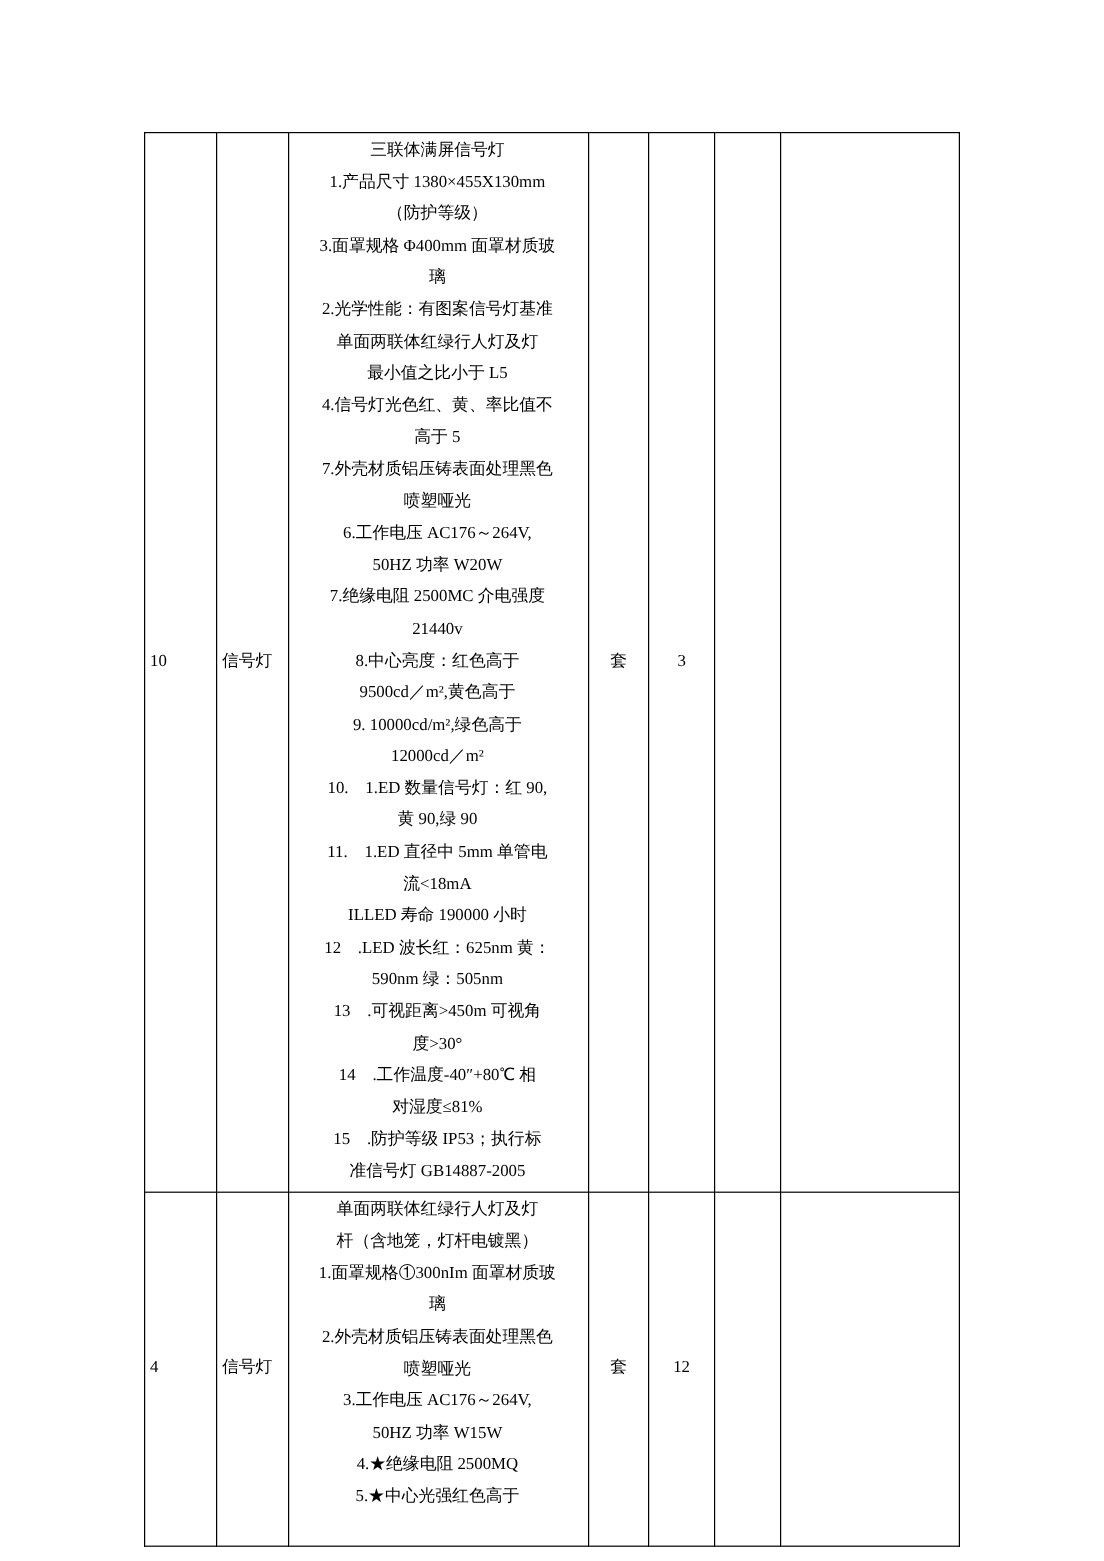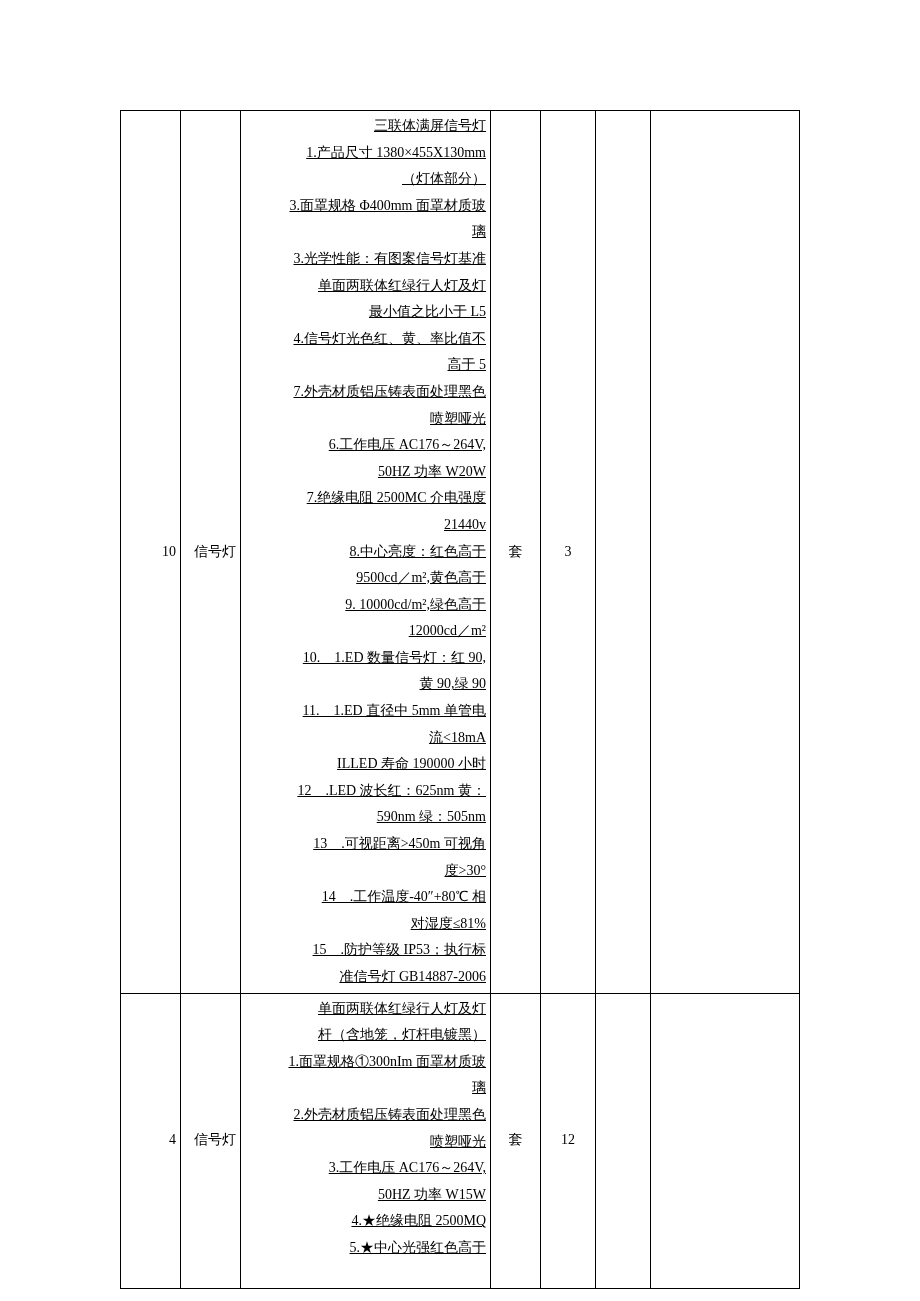--- a/index.html
+++ b/index.html
@@ -20,32 +20,31 @@
     }
     td {
       border: 1px solid #000;
       padding: 2px 4px;
       vertical-align: middle;
       line-height: 1.9;
       font-size: 14px;
     }
     .col-idx {
       width: 60px;
-      text-align: right;
+      text-align: left;
     }
     .col-name {
       width: 60px;
-      text-align: right;
+      text-align: left;
     }
     .col-spec {
       width: 250px;
-      text-align: right;
+      text-align: center;
       vertical-align: top;
       padding-left: 2px;
-      text-decoration: underline;
     }
     .col-unit {
       width: 50px;
       text-align: center;
     }
     .col-qty {
       width: 55px;
       text-align: center;
     }
     .col-blank1 {
@@ -65,24 +64,24 @@
 <body>
 
 <table>
   <tbody>
     <tr>
       <td class="col-idx">10</td>
       <td class="col-name">信号灯</td>
       <td class="col-spec" id="spec-0">
           <span class="spec-line">三联体满屏信号灯</span>
           <span class="spec-line">1.产品尺寸 1380×455X130mm</span>
-          <span class="spec-line">（灯体部分）</span>
+          <span class="spec-line">（防护等级）</span>
           <span class="spec-line">3.面罩规格 Φ400mm 面罩材质玻</span>
           <span class="spec-line">璃</span>
-          <span class="spec-line">3.光学性能：有图案信号灯基准</span>
+          <span class="spec-line">2.光学性能：有图案信号灯基准</span>
           <span class="spec-line">单面两联体红绿行人灯及灯</span>
           <span class="spec-line">最小值之比小于 L5</span>
           <span class="spec-line">4.信号灯光色红、黄、率比值不</span>
           <span class="spec-line">高于 5</span>
           <span class="spec-line">7.外壳材质铝压铸表面处理黑色</span>
           <span class="spec-line">喷塑哑光</span>
           <span class="spec-line">6.工作电压 AC176～264V,</span>
           <span class="spec-line">50HZ 功率 W20W</span>
           <span class="spec-line">7.绝缘电阻 2500MC 介电强度</span>
           <span class="spec-line">21440v</span>
@@ -95,21 +94,21 @@
           <span class="spec-line">11.&nbsp;&nbsp;&nbsp;&nbsp;1.ED 直径中 5mm 单管电</span>
           <span class="spec-line">流&lt;18mA</span>
           <span class="spec-line">ILLED 寿命 190000 小时</span>
           <span class="spec-line">12&nbsp;&nbsp;&nbsp;&nbsp;.LED 波长红：625nm 黄：</span>
           <span class="spec-line">590nm 绿：505nm</span>
           <span class="spec-line">13&nbsp;&nbsp;&nbsp;&nbsp;.可视距离&gt;450m 可视角</span>
           <span class="spec-line">度&gt;30°</span>
           <span class="spec-line">14&nbsp;&nbsp;&nbsp;&nbsp;.工作温度-40″+80℃ 相</span>
           <span class="spec-line">对湿度≤81%</span>
           <span class="spec-line">15&nbsp;&nbsp;&nbsp;&nbsp;.防护等级 IP53；执行标</span>
-          <span class="spec-line">准信号灯 GB14887-2006</span>
+          <span class="spec-line">准信号灯 GB14887-2005</span>
         </td>
       <td class="col-unit">套</td>
       <td class="col-qty">3</td>
       <td class="col-blank1"></td>
       <td class="col-blank2"></td>
     </tr>
     <tr class="row2" style="height:295px;">
       <td class="col-idx">4</td>
       <td class="col-name">信号灯</td>
       <td class="col-spec" id="spec-1">

